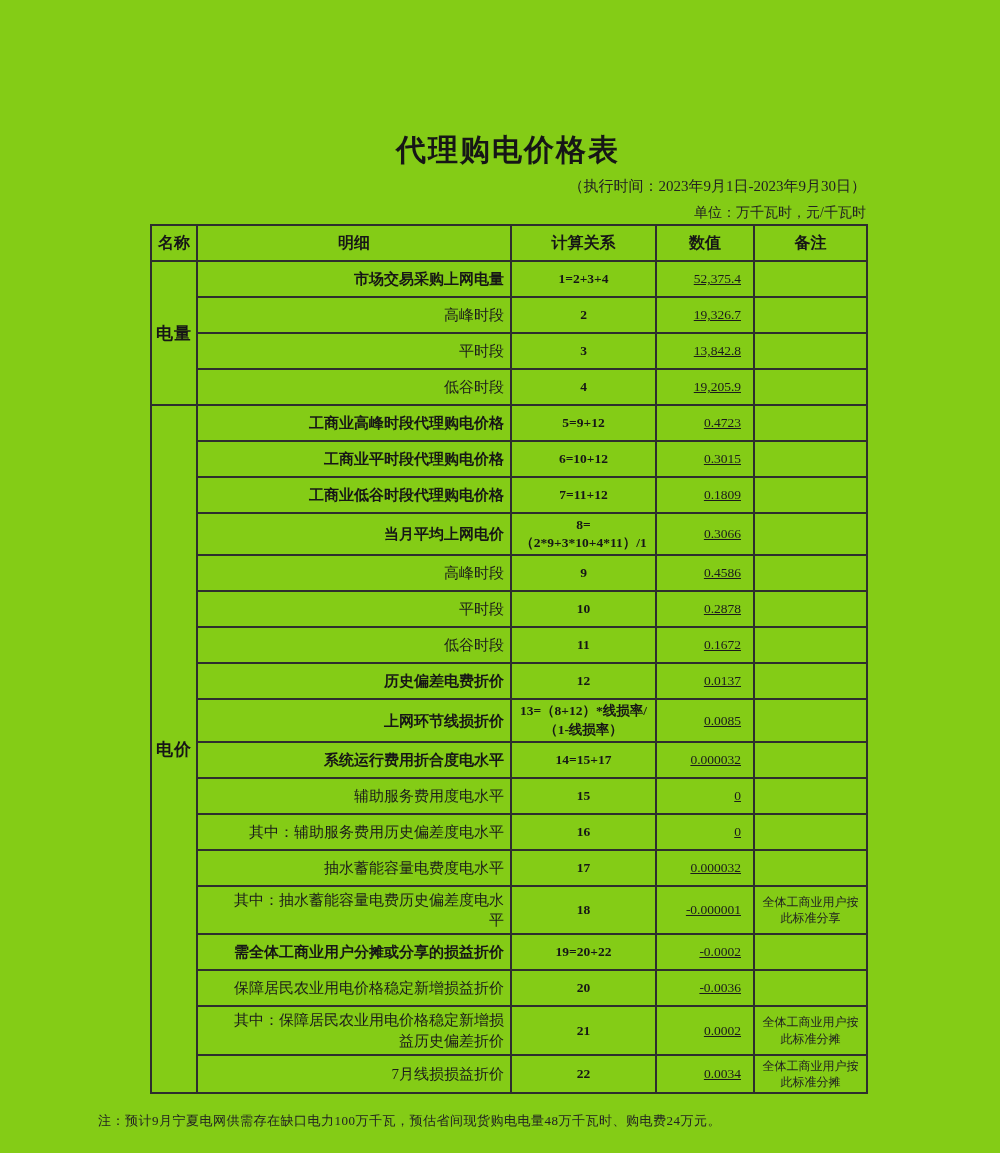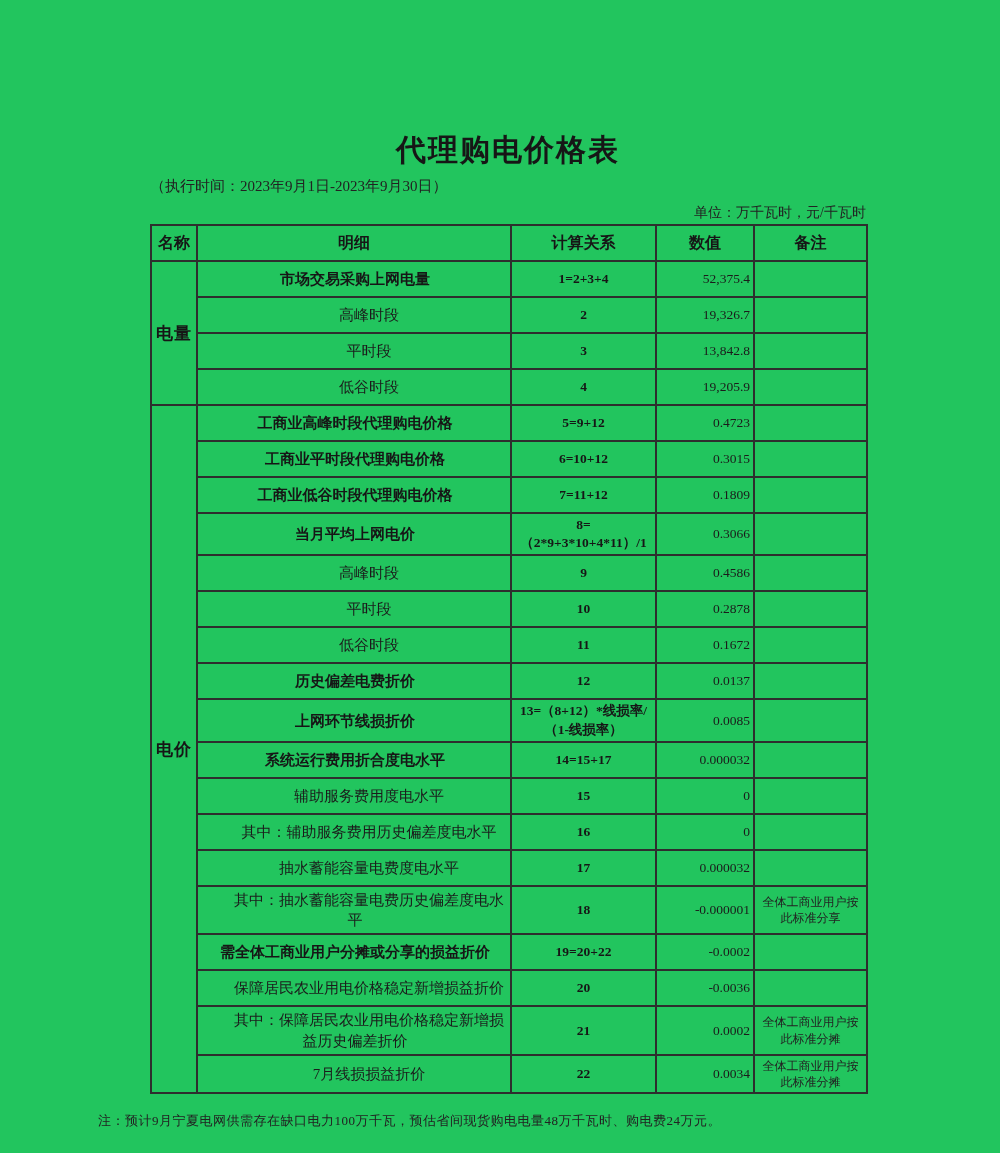--- a/index.html
+++ b/index.html
@@ -1,41 +1,41 @@
 <!DOCTYPE html>
 <html><head>
 <meta charset="utf-8">
 <style>
   * { margin: 0; padding: 0; box-sizing: border-box; }
   html, body { background: #ffffff; }
   .page {
     position: relative;
     width: 1000px;
     height: 1153px;
-    background: #22c55e;
+    background: #84cc16;
     font-family: "Liberation Serif", "DejaVu Serif", serif;
     color: #1b1b1b;
     overflow: hidden;
   }
   .content {
     padding-top: 130px;
   }
   h1.title {
     width: 716px;
     margin: 0 0 6px 150px;
     text-align: center;
     font-size: 30px;
     font-weight: bold;
     letter-spacing: 2px;
     color: #161616;
   }
   .subtitle {
     width: 716px;
     margin: 0 0 0 150px;
-    text-align: left;
+    text-align: right;
     font-size: 15px;
     color: #222;
   }
   .unit-row {
     width: 716px;
     margin: 8px 0 2px 150px;
     text-align: right;
     font-size: 14px;
     color: #222;
   }
@@ -62,39 +62,40 @@
   td.group {
     font-size: 17px;
     font-weight: bold;
     text-align: center;
     letter-spacing: 1px;
     color: #161616;
     border-radius: 13px;
   }
   td.detail {
     font-size: 15px;
-    text-align: center;
+    text-align: right;
     padding: 3px 6px 3px 8px;
     line-height: 1.35;
   }
   td.detail.main { font-weight: bold; color: #161616; }
   td.detail.sub  { text-indent: 28px; }
   td.rel {
     font-size: 13.5px;
     font-weight: bold;
     text-align: center;
     padding: 2px 3px;
     line-height: 1.35;
     color: #161616;
   }
   td.val {
     font-size: 13.5px;
     text-align: right;
-    padding: 2px 3px 2px 2px;
+    padding: 2px 12px 2px 2px;
     font-family: "Liberation Serif", "DejaVu Serif", serif;
+    text-decoration: underline;
   }
   td.rem {
     font-size: 12px;
     text-align: center;
     padding: 2px 4px;
     line-height: 1.35;
     color: #222;
   }
   .footnote {
     width: 800px;

